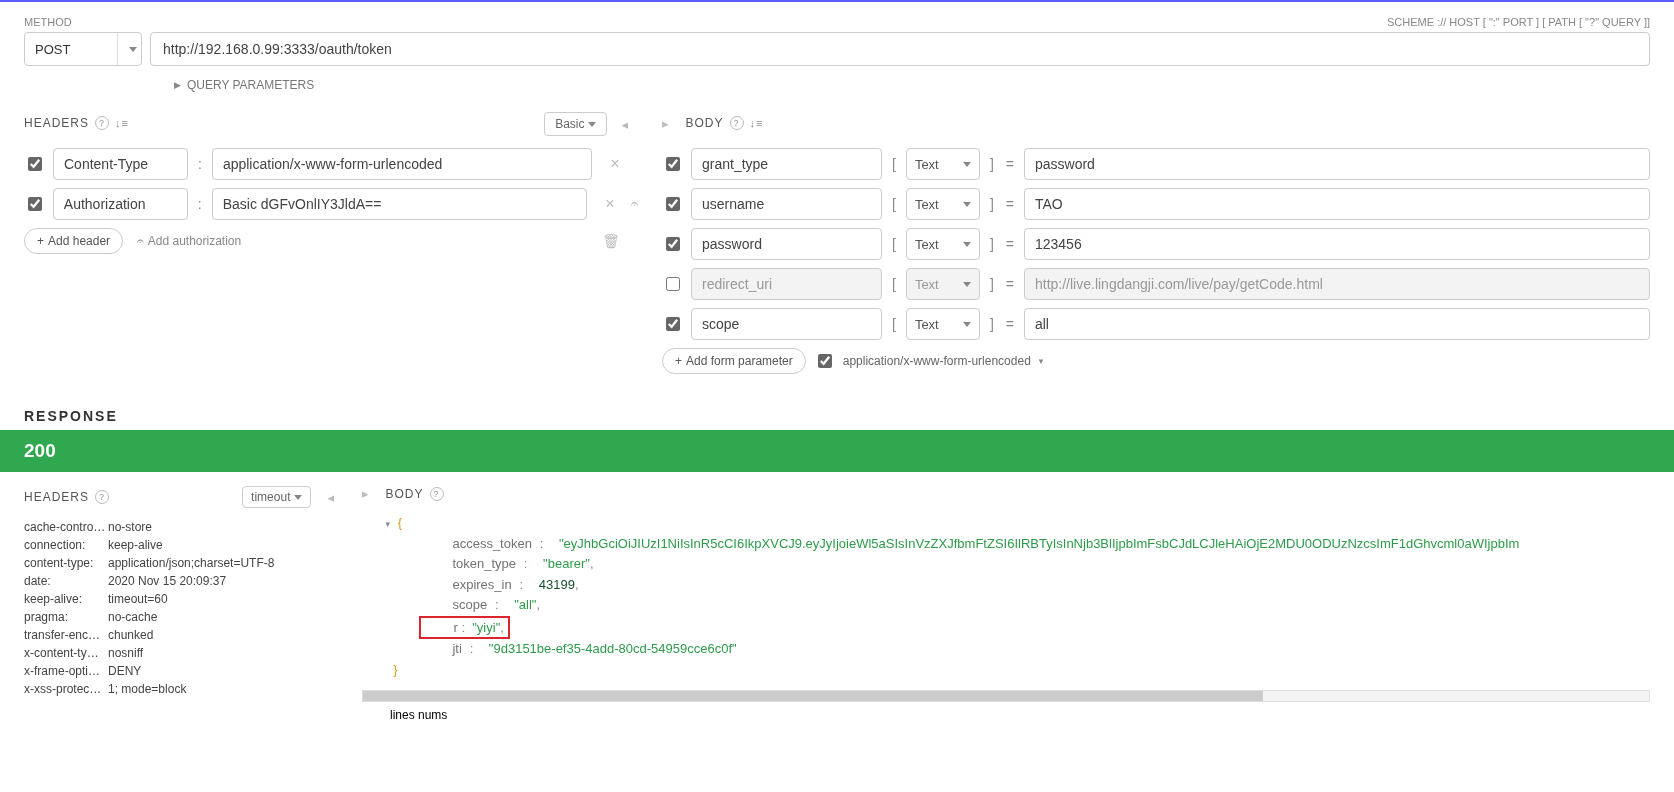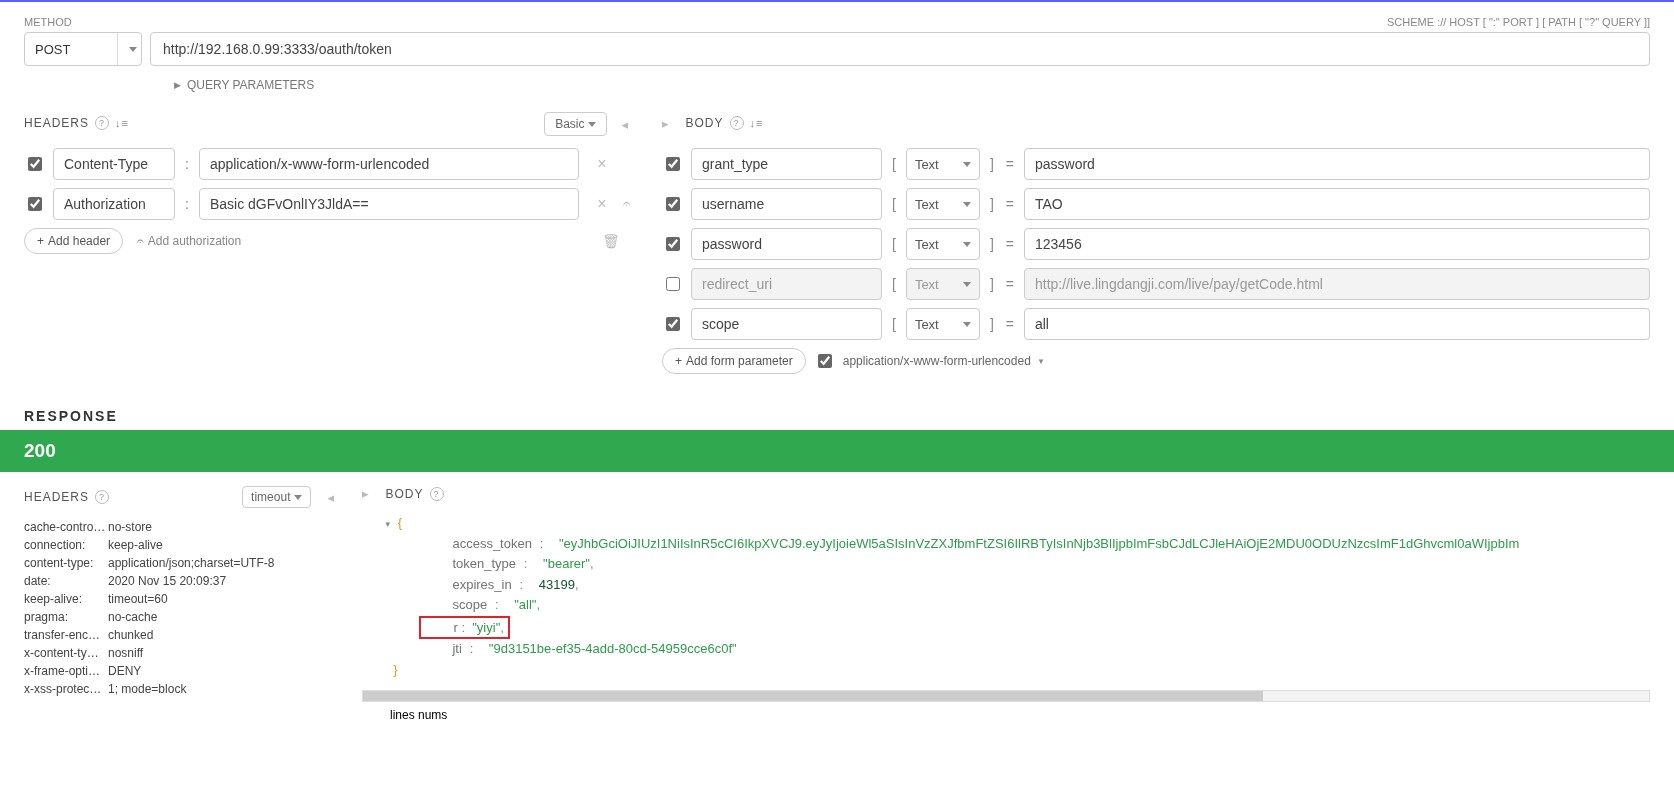--- a/index.html
+++ b/index.html
@@ -19,21 +19,21 @@
   .right-panel { flex:1; margin-left:24px;}
   .panel-head { display:flex; align-items:center; justify-content:space-between; margin-bottom:12px; height:26px;}
   .panel-title { font-size:12px; letter-spacing:1px; color:#555; display:flex; align-items:center; gap:6px;}
   .help-circle { width:14px;height:14px;border:1px solid #bbb;border-radius:50%;font-size:9px;color:#999;display:inline-flex;align-items:center;justify-content:center;}
   .sort-ic { font-size:11px;color:#888;}
   .form-dd { border:1px solid #ccc; border-radius:4px; padding:4px 10px; font-size:12px;color:#666;display:flex;align-items:center;gap:4px;}
   .navarr { color:#bbb; font-size:13px; padding:0 10px; cursor:pointer;}
   .header-row { display:flex; align-items:center; gap:8px; margin-bottom:8px;}
   .chk { width:14px;height:14px; accent-color:#666;}
   .field { height:32px; border:1px solid #ccc; border-radius:4px; padding:0 10px; font-size:14px; background:#fff; color:#444;}
-  .header-name { width:122px;}
+  .header-name { width:135px;}
   .header-val { width:380px;}
   .brk { color:#888; font-size:14px; padding:0 2px;}
   .x-ic { color:#bbb; font-size:16px; margin-left:8px; cursor:pointer; width:14px;text-align:center;}
   .key-ic { color:#bbb; font-size:13px; margin-left:6px;}
   .add-btn { border:1px solid #ccc; border-radius:14px; padding:5px 12px; font-size:12px; color:#555; background:#fff; display:inline-flex;align-items:center;gap:4px;}
   .add-auth { font-size:12px; color:#888; margin-left:14px; display:inline-flex;align-items:center;gap:4px;}
   .trash-ic { color:#bbb; float:right; font-size:14px;}
   .add-row { display:flex; align-items:center; margin-top:6px; }
   .body-name { width:191px;}
   .type-select { width:74px; height:32px; border:1px solid #ccc;border-radius:4px;padding:0 8px;display:flex;align-items:center;justify-content:space-between;font-size:13px;color:#555;background:#fff;}

